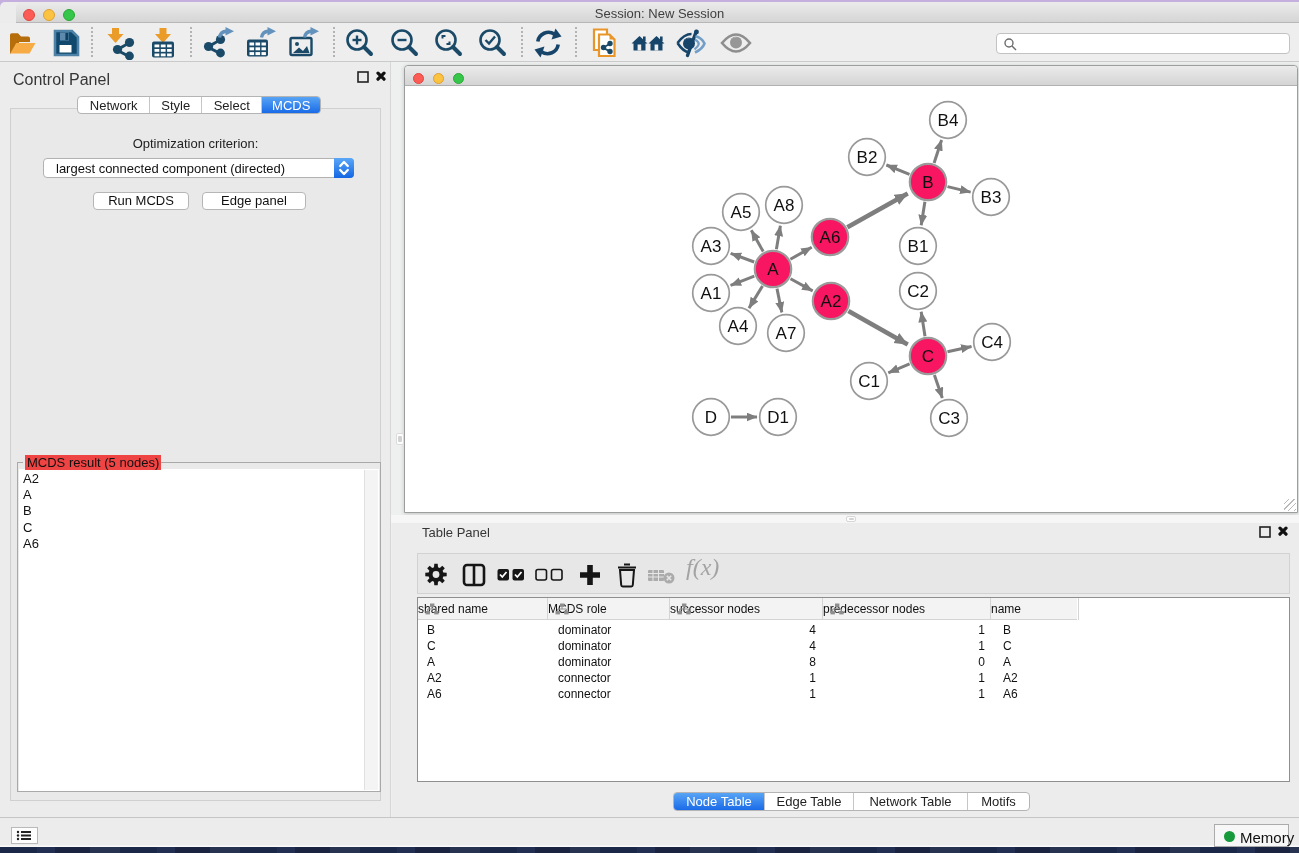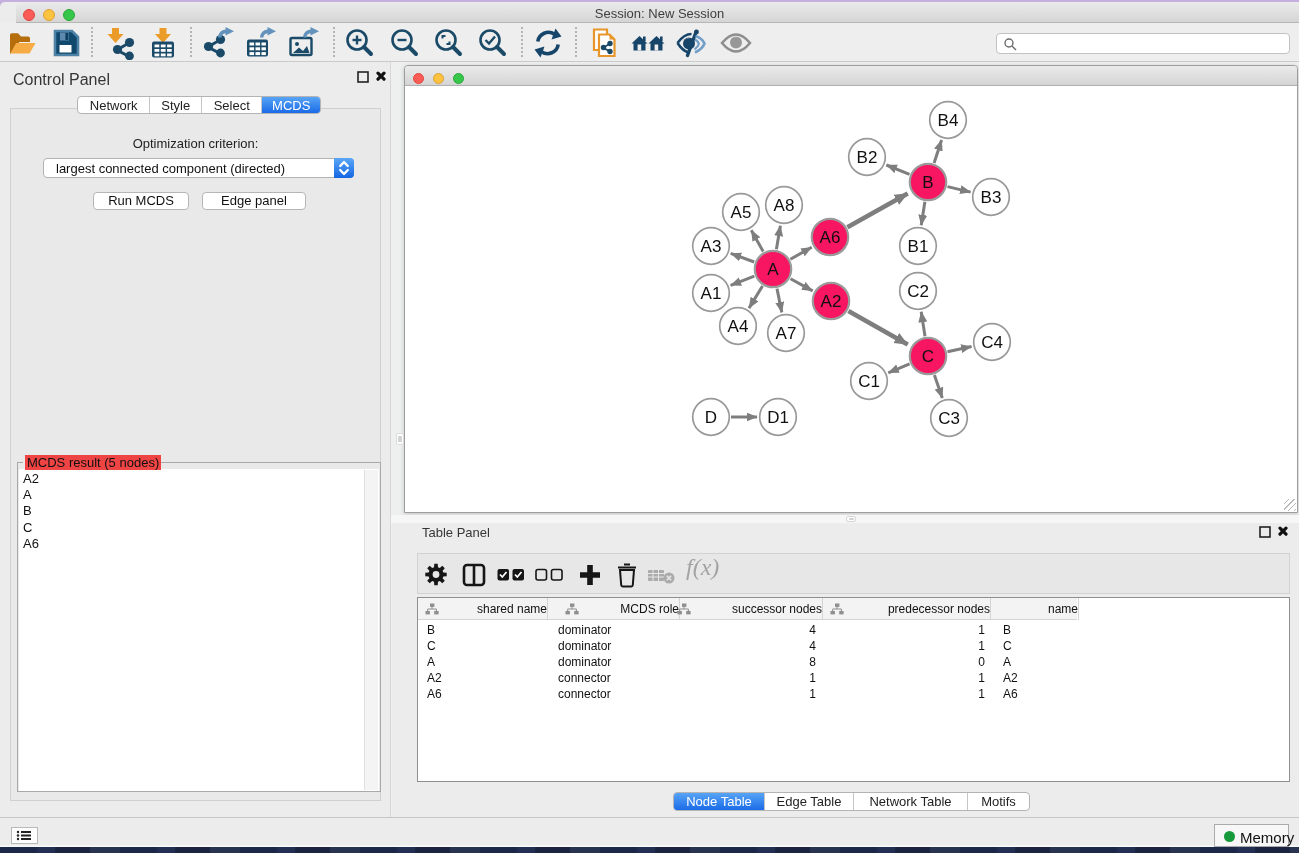--- a/index.html
+++ b/index.html
@@ -88,21 +88,21 @@
 #tpanel { position:absolute; left:392px; top:519px; width:907px; height:297px;
   background:#ececec; }
 #tpanel .ptitle { position:absolute; left:30px; top:4px; font-size:13px; color:#363636; }
 #ttoolbar { position:absolute; left:25px; top:32px; width:873px; height:41px;
   background:#e7e7e7; border:1px solid #d2d2d2; }
 #ttable { position:absolute; left:25px; top:76px; width:873px; height:185px;
   background:#ffffff; border:1px solid #8f8f8f; font-size:12px; }
 #thead { position:absolute; left:0; top:0; height:22px; width:659px;
   background:#f3f3f3; border-bottom:1px solid #d4d4d4; }
 .hcell { position:absolute; top:0; height:22px; border-right:1px solid #d4d4d4;
-  text-align:right; line-height:22px; color:#111; }
+  text-align:left; line-height:22px; color:#111; }
 .hcell svg { position:absolute; left:7px; top:5px; }
 .trow { position:absolute; height:16px; line-height:16px; color:#111; }
 #ttabs { position:absolute; left:281px; top:271px; height:19px; display:flex;
   border:1px solid #b4b4b4; border-radius:4px; background:#ffffff; overflow:hidden;
   font-size:13px; }
 #ttabs div { border-right:1px solid #c6c6c6; text-align:center; color:#222; line-height:18px; }
 #ttabs div:last-child { border-right:none; }
 #ttabs .sel { background:linear-gradient(#58a4f5,#1a6be8); color:#fff;text-align:center; }
 
 
@@ -468,21 +468,21 @@
     <div id="ttable">
       <div id="thead">
         <div class="hcell" style="left:0;width:130px"><svg width="14" height="12" viewBox="0 0 14 12">
               <g fill="#8e8e8e">
                 <rect x="5" y="0.5" width="4.4" height="3.4"></rect>
                 <rect x="0.5" y="8" width="4.4" height="3.4"></rect>
                 <rect x="9.2" y="8" width="4.4" height="3.4"></rect>
                 <path d="M7,4 L7,6 M2.7,8 L2.7,6 L11.4,6 L11.4,8" stroke="#8e8e8e" fill="none" stroke-width="1"></path>
               </g>
             </svg>shared name</div>
-        <div class="hcell" style="left:140px;width:122px"><svg width="14" height="12" viewBox="0 0 14 12">
+        <div class="hcell" style="left:130px;width:122px"><svg width="14" height="12" viewBox="0 0 14 12">
               <g fill="#8e8e8e">
                 <rect x="5" y="0.5" width="4.4" height="3.4"></rect>
                 <rect x="0.5" y="8" width="4.4" height="3.4"></rect>
                 <rect x="9.2" y="8" width="4.4" height="3.4"></rect>
                 <path d="M7,4 L7,6 M2.7,8 L2.7,6 L11.4,6 L11.4,8" stroke="#8e8e8e" fill="none" stroke-width="1"></path>
               </g>
             </svg>MCDS role</div>
         <div class="hcell" style="left:252px;width:153px"><svg width="14" height="12" viewBox="0 0 14 12">
               <g fill="#8e8e8e">
                 <rect x="5" y="0.5" width="4.4" height="3.4"></rect>

